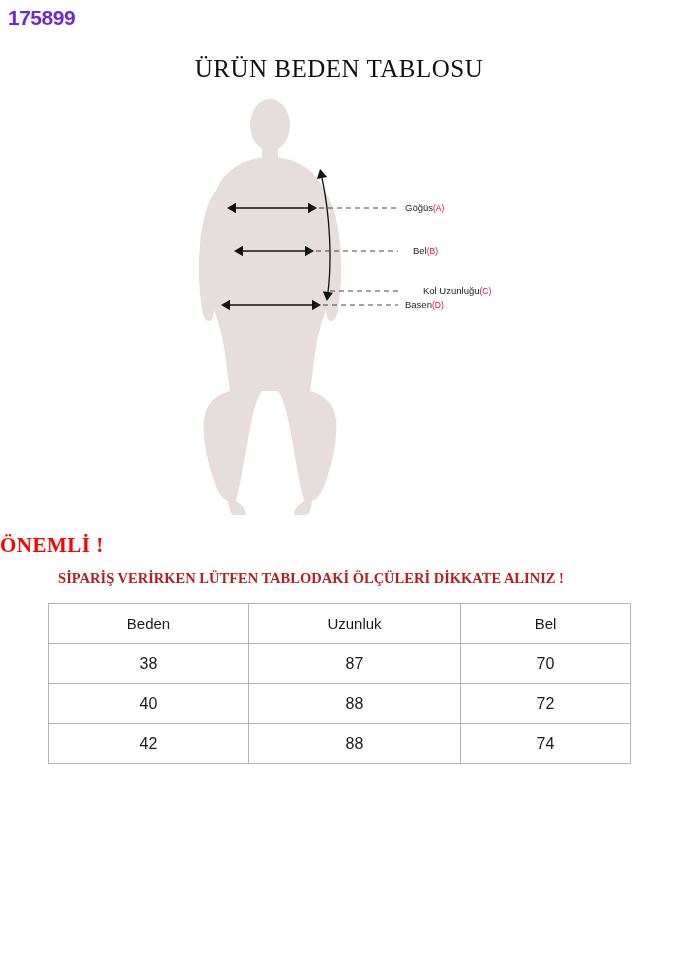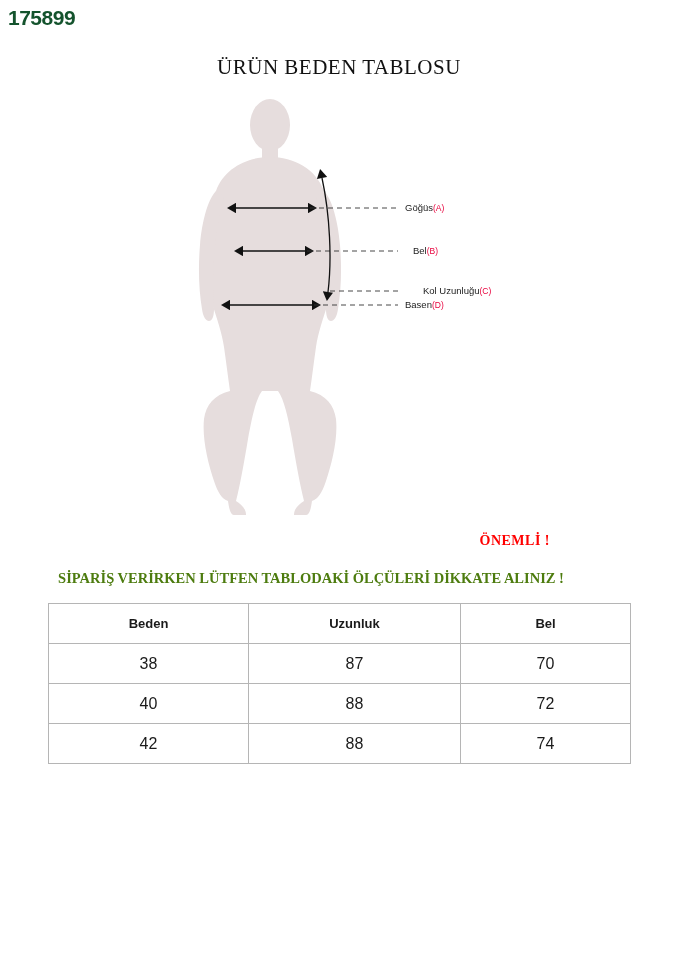--- a/index.html
+++ b/index.html
@@ -18,32 +18,32 @@
 
   
   .product-code {
     position: absolute;
     top: 6px;
     left: 8px;
     font-family: "Liberation Sans", sans-serif;
     font-weight: bold;
     font-size: 21px;
     letter-spacing: -0.5px;
-    color: #14532d;
+    color: #6d28d9;
   }
 
   
   .doc-title {
     position: absolute;
     top: 55px;
     left: 0;
     width: 678px;
     text-align: center;
     font-family: "Liberation Serif", serif;
-    font-size: 21px;
+    font-size: 25px;
     letter-spacing: 0.5px;
     color: #111;
   }
 
   
   .figure-area {
     position: absolute;
     top: 95px;
     left: 0;
     width: 646px;
@@ -68,37 +68,37 @@
     color: #e8003c;
     font-size: 8.5px;
   }
 
   
   .onemli {
     position: absolute;
     top: 533px;
     left: 0;
     width: 550px;
-    text-align: right;
+    text-align: left;
     font-family: "Liberation Serif", serif;
     font-weight: bold;
-    font-size: 14px;
+    font-size: 21px;
     color: #ff0000;
     letter-spacing: 0.5px;
   }
   .siparis {
     position: absolute;
     top: 570px;
     left: 0;
     width: 622px;
     text-align: center;
     font-family: "Liberation Serif", serif;
     font-weight: bold;
     font-size: 14.5px;
-    color: #4d7c0f;
+    color: #b91c1c;
   }
 
   
   .size-table {
     position: absolute;
     top: 603px;
     left: 48px;
     width: 582px;
     border-collapse: collapse;
     table-layout: fixed;
@@ -107,22 +107,22 @@
   .size-table td {
     border: 1px solid #b5b5b5;
     height: 37px;
     text-align: center;
     vertical-align: middle;
     font-family: "Liberation Sans", sans-serif;
     font-size: 16px;
     color: #1a1a1a;
   }
   .size-table th {
-    font-weight: bold;
-    font-size: 13px;
+    font-weight: normal;
+    font-size: 15px;
   }
   .size-table col.c1 { width: 200px; }
   .size-table col.c2 { width: 212px; }
   .size-table col.c3 { width: 170px; }
 </style>
 </head>
 <body>
 
 <div class="product-code">175899</div>
 

